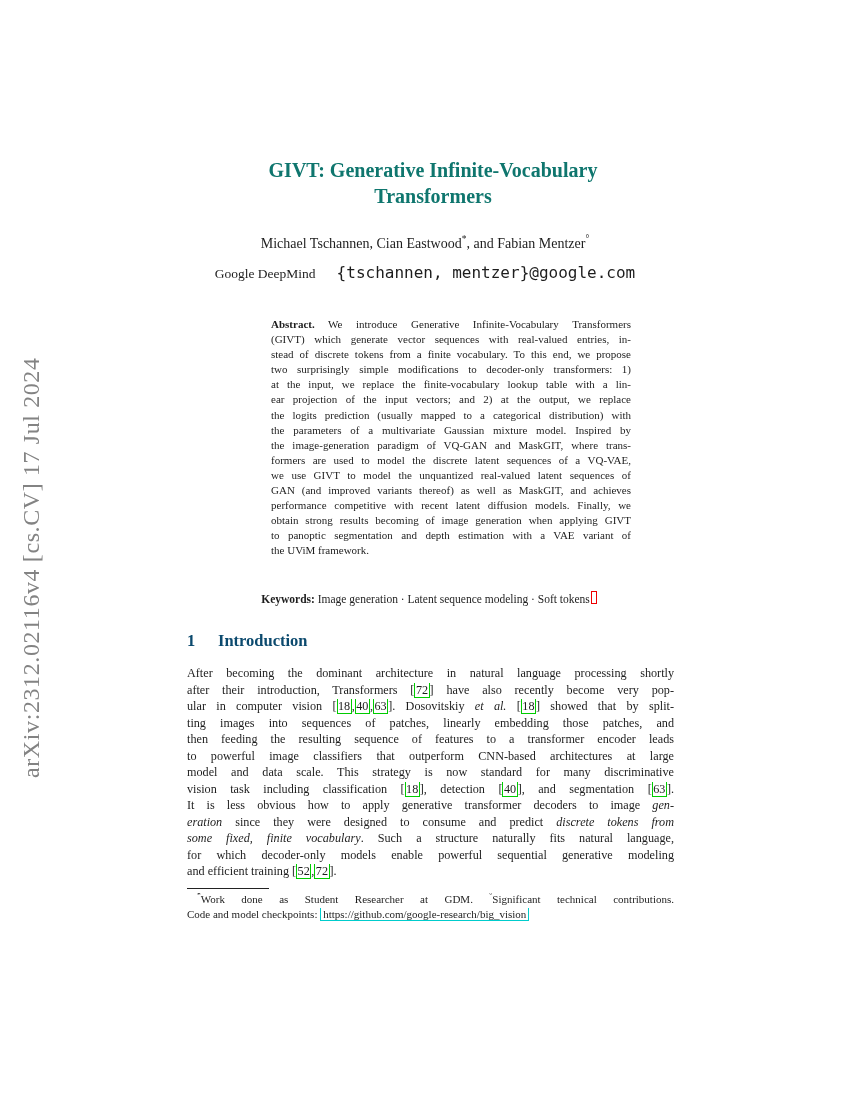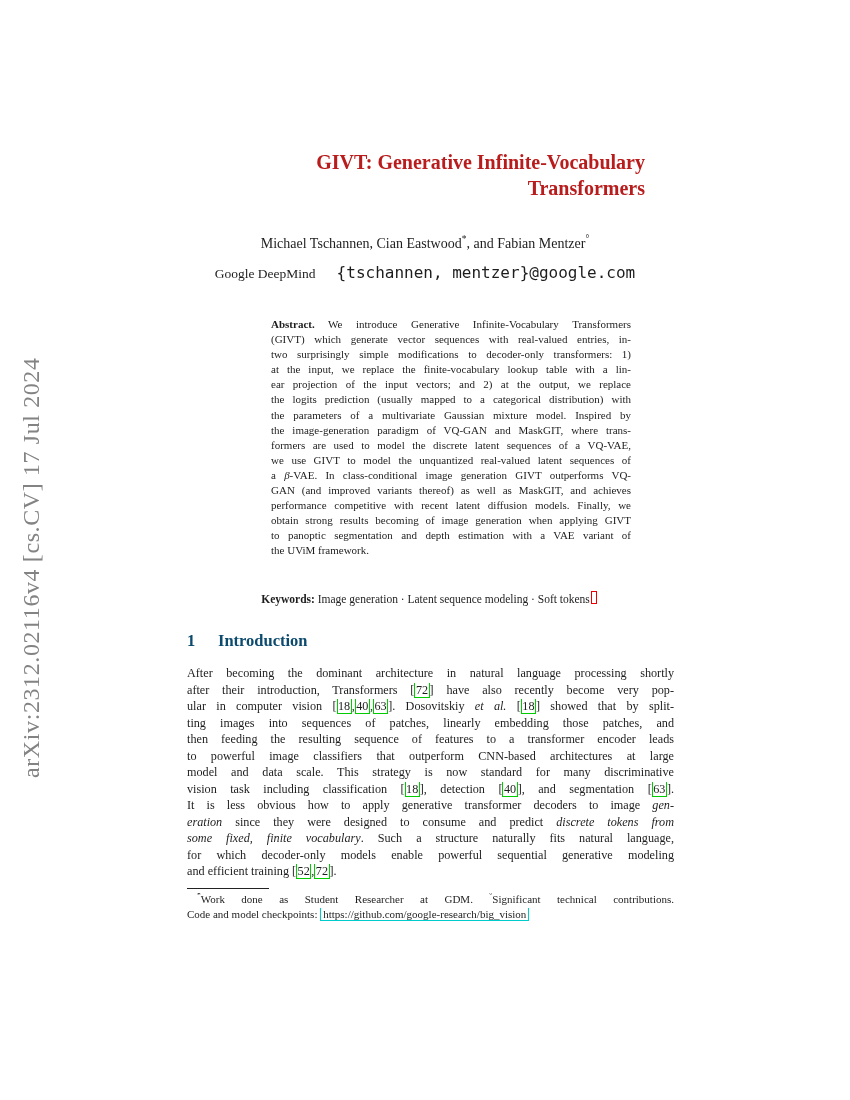--- a/index.html
+++ b/index.html
@@ -24,26 +24,26 @@
     font-size: 24px;
     letter-spacing: 0.6px;
     color: var(--banner-gray, #838383);
   }
 
   .title {
     position: absolute;
     left: 205px;
     top: 149px;
     width: 440px;
-    margin: 0;
-    text-align: right;
+    margin: 8px;
+    text-align: center;
     font-size: 20px;
     font-weight: bold;
     line-height: 26px;
-    color: #b91c1c;
+    color: #0f766e;
   }
 
   .authors {
     position: absolute;
     left: 105px;
     top: 236px;
     width: 640px;
     text-align: center;
     font-size: 14px;
   }
@@ -160,29 +160,29 @@
   <div class="authors">Michael Tschannen, Cian Eastwood<span class="rt-sup">*</span>, and Fabian Mentzer<span class="rt-sup">°</span></div>
 
   <div class="affil-row">
     <span>Google DeepMind</span>
     <span class="email">{tschannen, mentzer}@google.com</span>
   </div>
 
   <div class="abstract">
       <div class="line"><span class="rt-b">Abstract.</span> We introduce Generative Infinite-Vocabulary Transformers</div>
       <div class="line">(GIVT) which generate vector sequences with real-valued entries, in-</div>
+      <div class="line">stead of discrete tokens from a finite vocabulary. To this end, we propose</div>
       <div class="line">two surprisingly simple modifications to decoder-only transformers: 1)</div>
       <div class="line">at the input, we replace the finite-vocabulary lookup table with a lin-</div>
       <div class="line">ear projection of the input vectors; and 2) at the output, we replace</div>
       <div class="line">the logits prediction (usually mapped to a categorical distribution) with</div>
       <div class="line">the parameters of a multivariate Gaussian mixture model. Inspired by</div>
       <div class="line">the image-generation paradigm of VQ-GAN and MaskGIT, where trans-</div>
       <div class="line">formers are used to model the discrete latent sequences of a VQ-VAE,</div>
       <div class="line">we use GIVT to model the unquantized real-valued latent sequences of</div>
-      <div class="line">a <span class="rt-i">β</span>-VAE. In class-conditional image generation GIVT outperforms VQ-</div>
       <div class="line">GAN (and improved variants thereof) as well as MaskGIT, and achieves</div>
       <div class="line">performance competitive with recent latent diffusion models. Finally, we</div>
       <div class="line">obtain strong results becoming of image generation when applying GIVT</div>
       <div class="line">to panoptic segmentation and depth estimation with a VAE variant of</div>
       <div class="line last">the UViM framework.</div>
     </div>
 
   <div class="keywords"><span class="rt-b">Keywords:</span> Image generation · Latent sequence modeling · Soft tokens<span class="rt-r"></span></div>
 
   <div class="section-heading">

